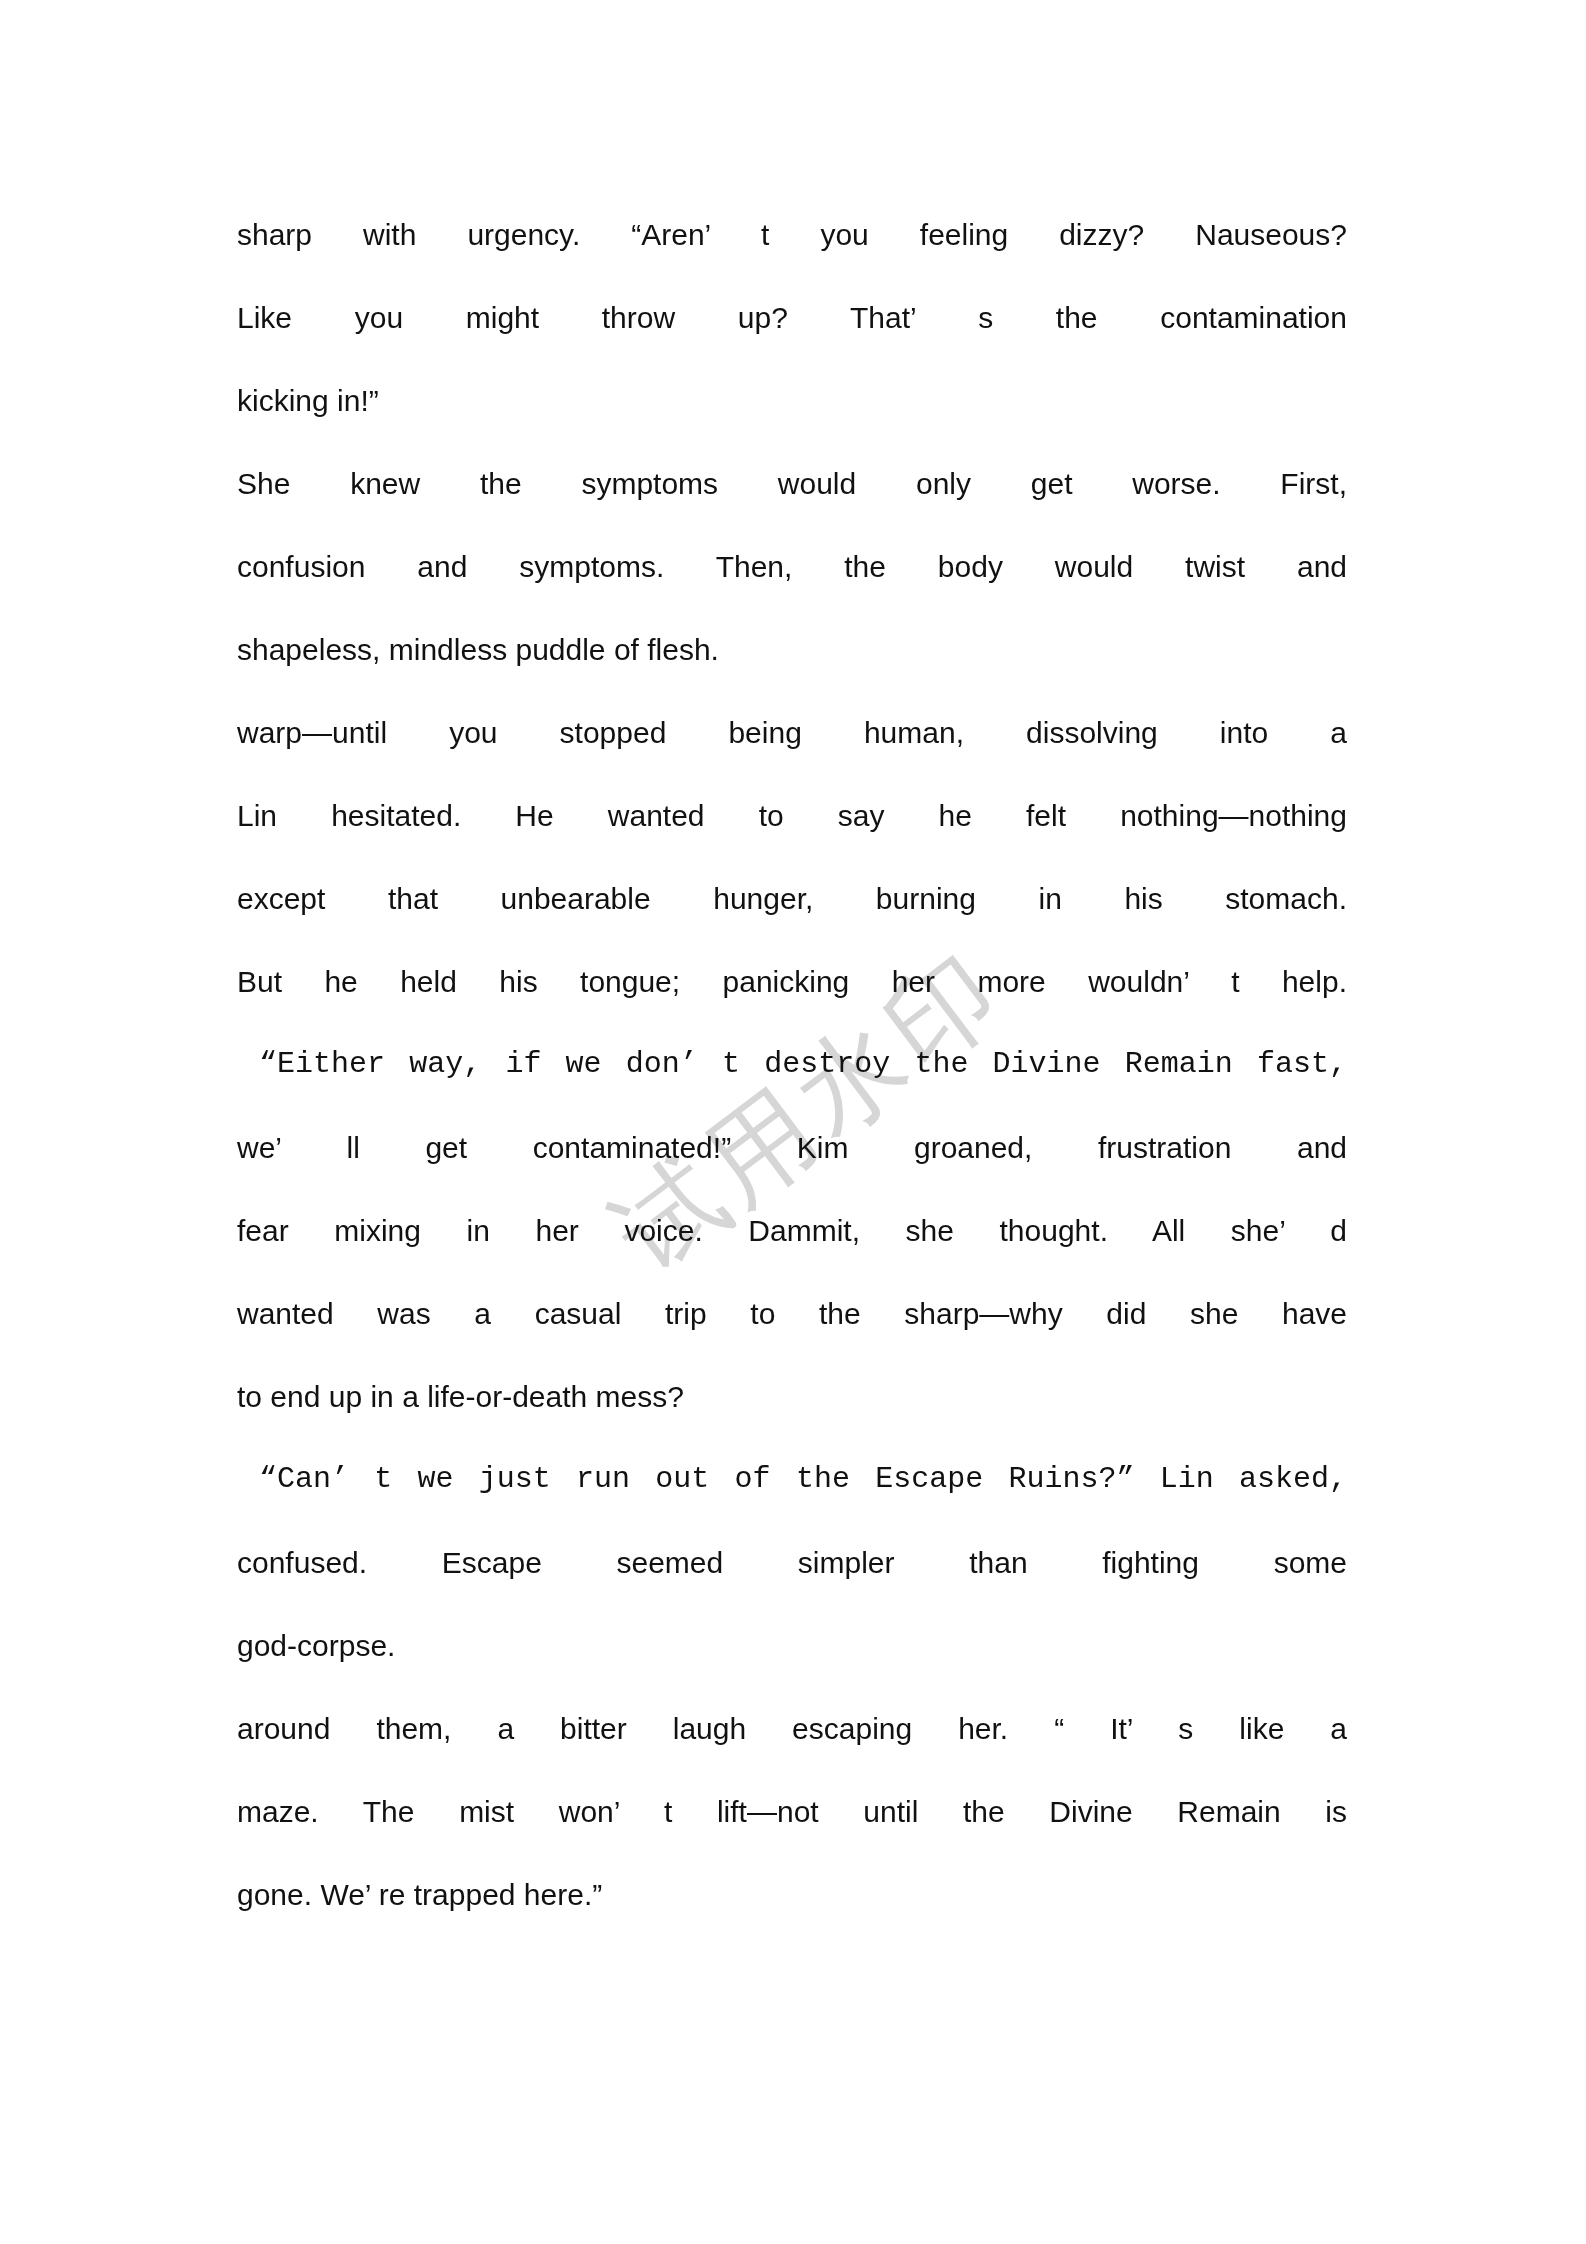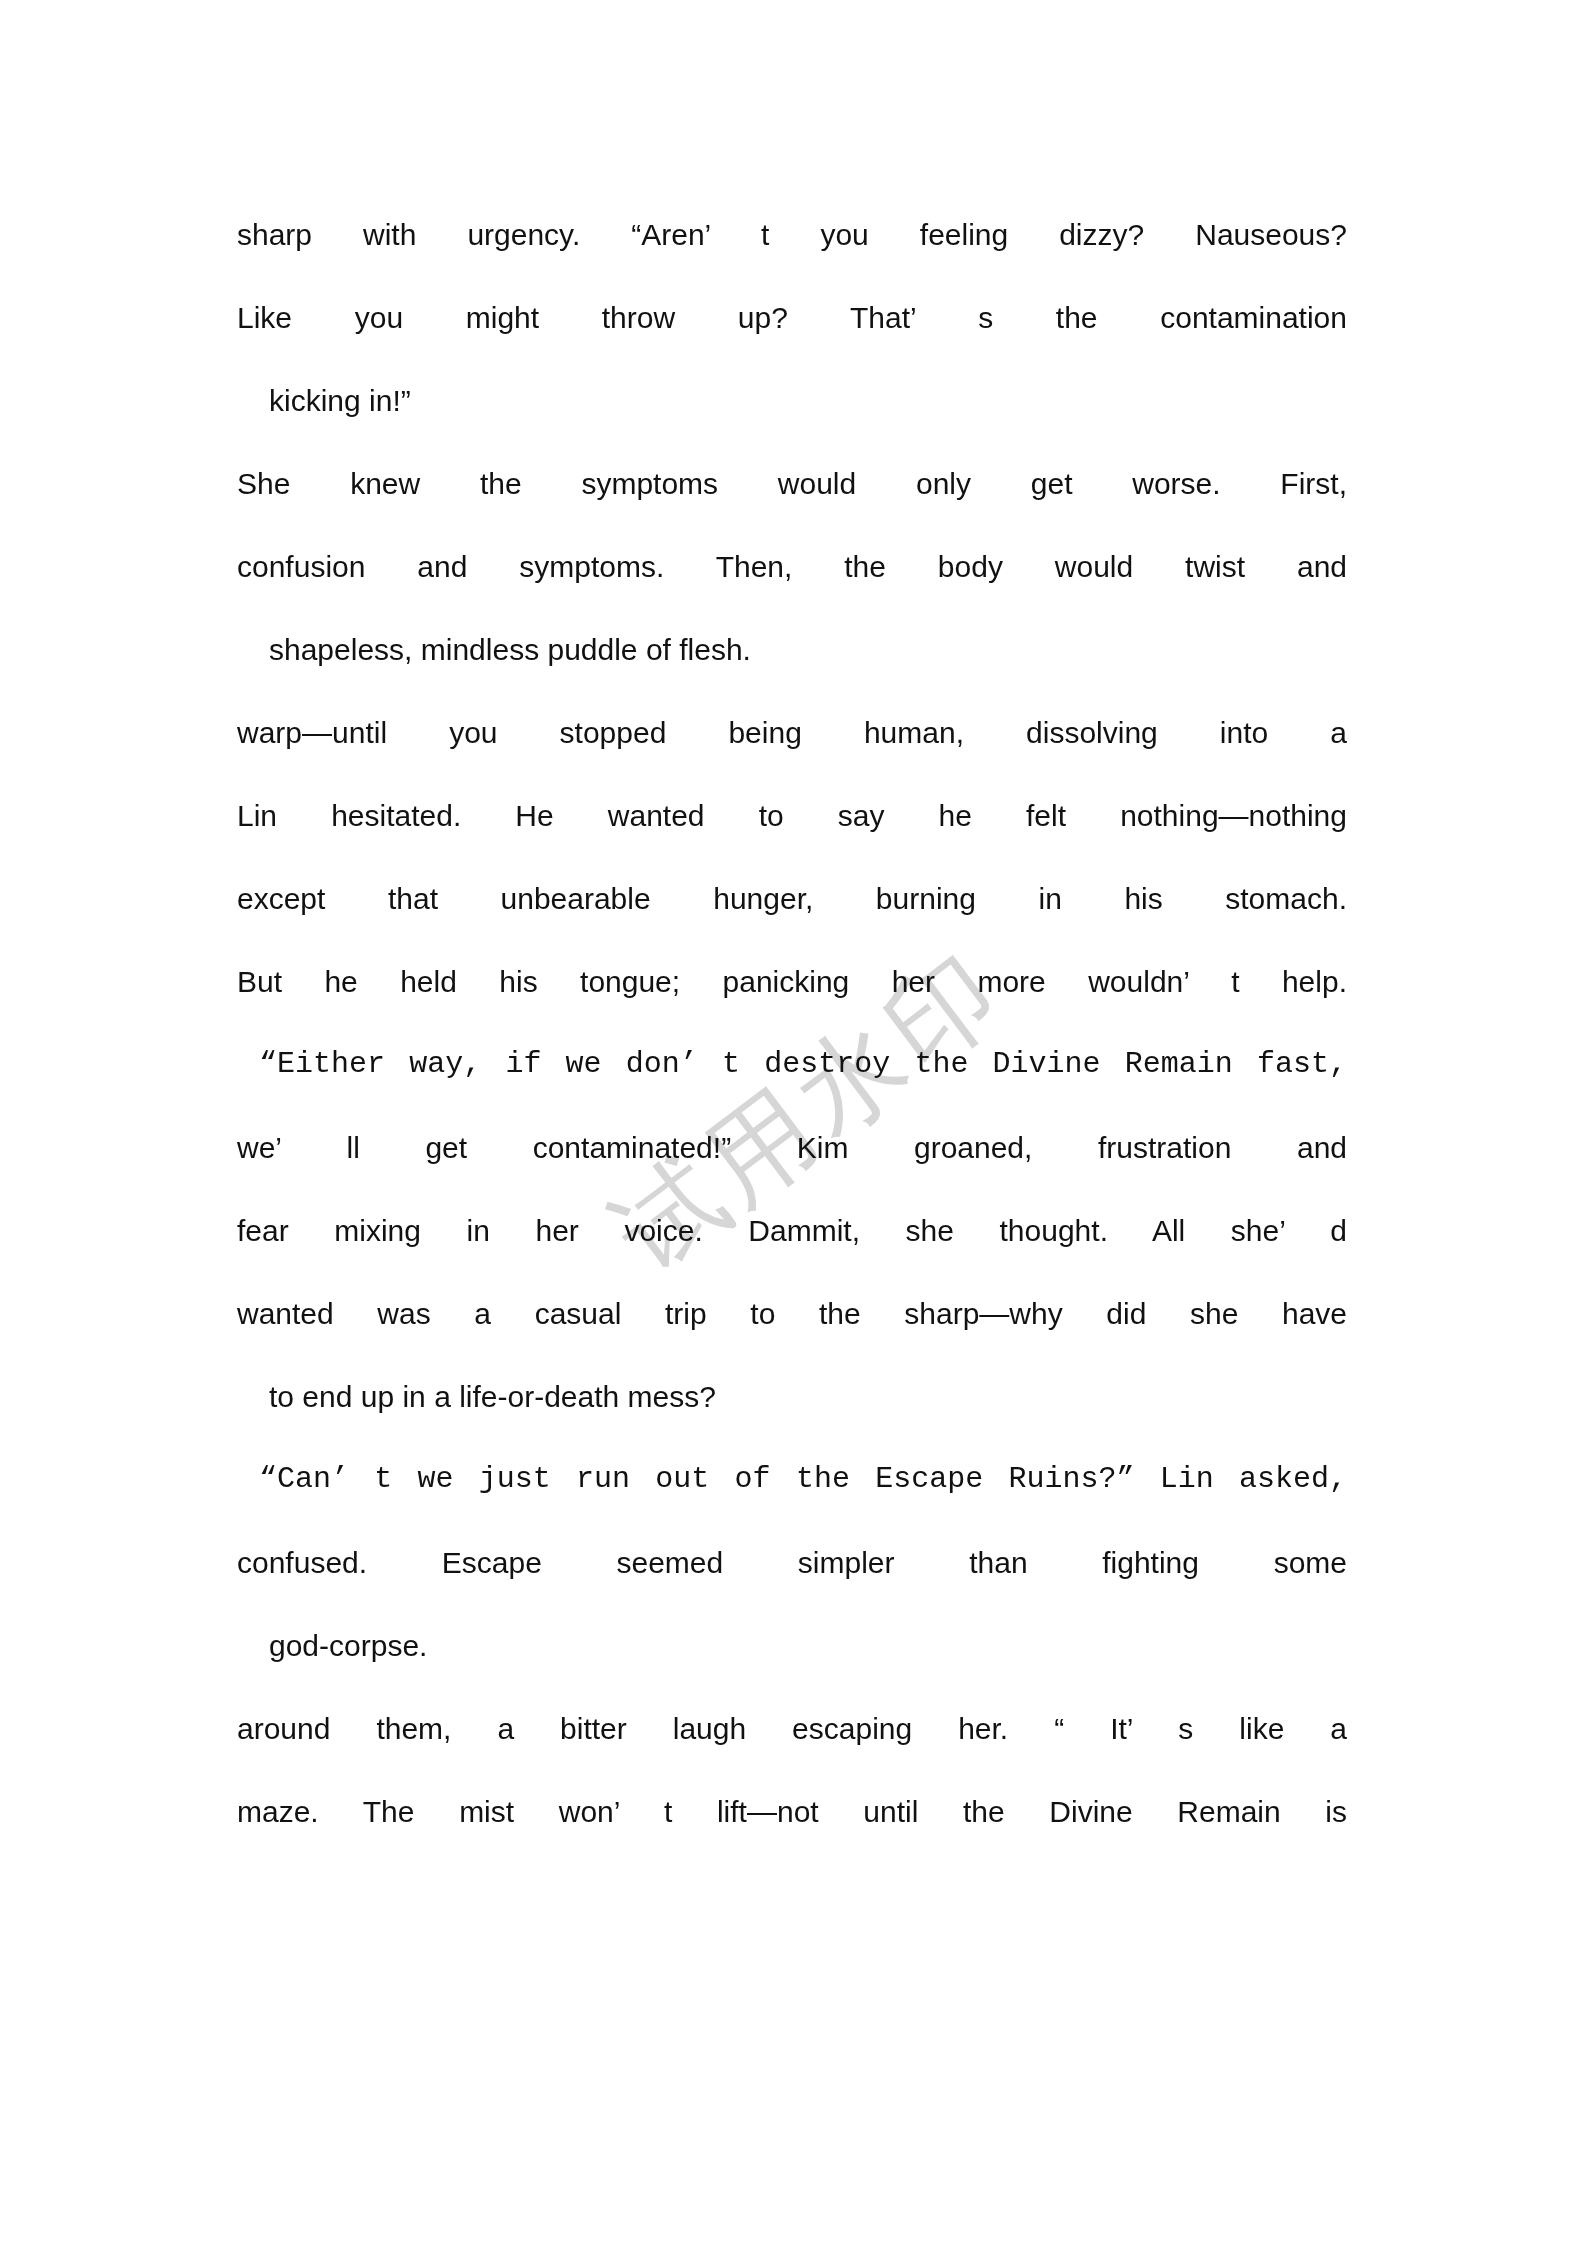--- a/index.html
+++ b/index.html
@@ -43,21 +43,20 @@
     overflow: visible;
   }
   .line.justify {
     text-align: justify;
     text-align-last: justify;
     text-justify: inter-word;
   }
   .line.left {
     text-align: left;
     white-space: pre-wrap;
-    margin-left: 32px;
   }
   .line.indent {
     padding-left: 22px;
     box-sizing: border-box;
     font-family: Liberation Mono, monospace;
   }
 </style>
 </head>
 <body>
 
@@ -77,14 +76,15 @@
       <div class="line justify indent">“Either way, if we don’ t destroy the Divine Remain fast,</div>
       <div class="line justify">we’ ll get contaminated!”  Kim groaned, frustration and</div>
       <div class="line justify">fear mixing in her voice. Dammit, she thought. All she’ d</div>
       <div class="line justify">wanted was a casual trip to the sharp—why did she have</div>
       <div class="line left">to end up in a life-or-death mess?</div>
       <div class="line justify indent">“Can’ t we just run out of the Escape Ruins?”  Lin asked,</div>
       <div class="line justify">confused. Escape seemed simpler than fighting some</div>
       <div class="line left">god-corpse.</div>
       <div class="line justify">around them, a bitter laugh escaping her.  “ It’ s like a</div>
       <div class="line justify">maze. The mist won’ t lift—not until the Divine Remain is</div>
+      <div class="line left">gone. We’ re trapped here.”</div>
     </div>
 </div>
 
 </body></html>

